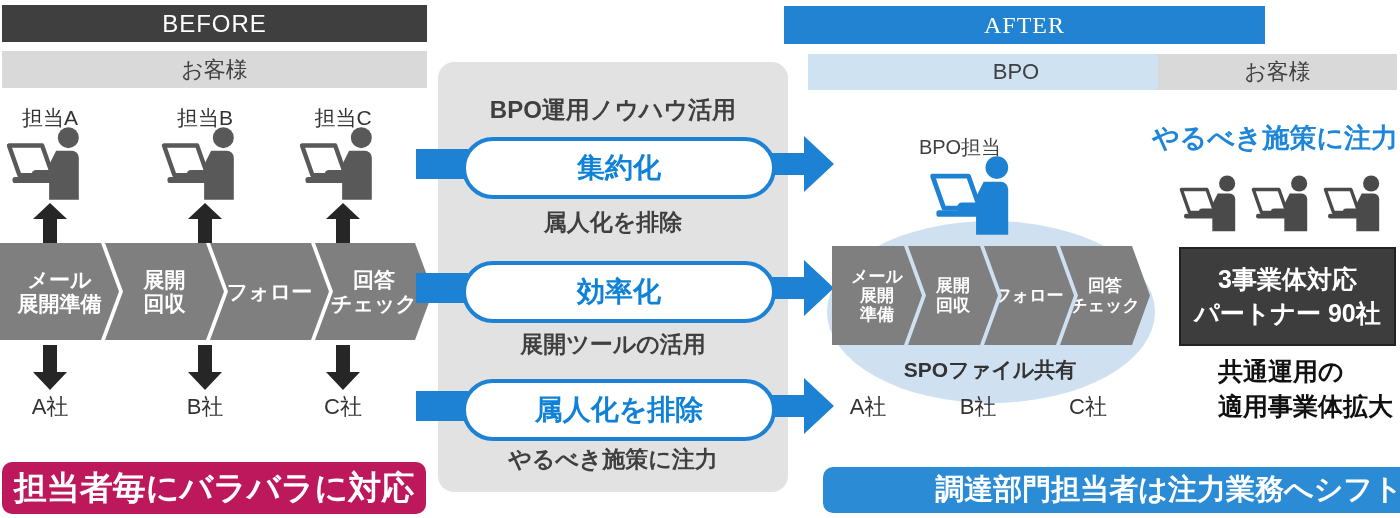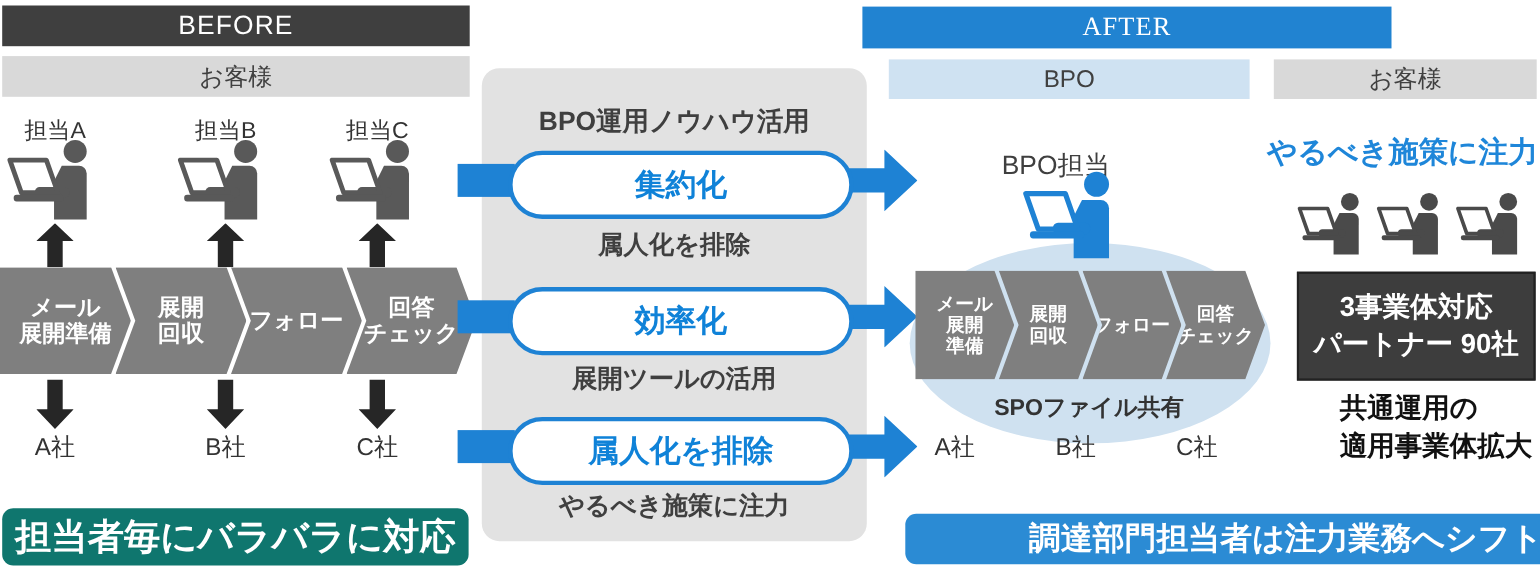--- a/index.html
+++ b/index.html
@@ -12,35 +12,35 @@
   .lane-gray{background:#d9d9d9;color:#404040;font-size:22px;}
   .lane-blue{background:#cfe2f2;color:#404040;font-size:22px;}
   .agent-label{color:#333;font-size:21px;text-align:center;}
   .company-label{color:#333;font-size:22px;text-align:center;}
   .chev{position:absolute;background:#7f7f7f;color:#fff;font-weight:bold;display:flex;
         flex-direction:column;align-items:center;justify-content:center;text-align:center;line-height:1.12;}
   .chev.first{clip-path:polygon(0 0,calc(100% - 18px) 0,100% 50%,calc(100% - 18px) 100%,0 100%);}
   .chev.mid{clip-path:polygon(0 0,calc(100% - 18px) 0,100% 50%,calc(100% - 18px) 100%,0 100%,18px 50%);}
   .chev-b{font-size:21px;}
   .chev-a{font-size:17px;}
-  .sum-dark{background:#0f766e;color:#fff;border-radius:10px;font-weight:bold;font-size:33px;
+  .sum-dark{background:#be185d;color:#fff;border-radius:10px;font-weight:bold;font-size:33px;
             display:flex;align-items:center;justify-content:center;}
   .sum-blue{background:#2b8bd4;color:#fff;border-radius:10px;font-weight:bold;font-size:29px;
             display:flex;align-items:center;justify-content:center;}
   .midbox{background:#e2e2e2;border-radius:16px;}
   .midtitle{color:#3f3f3f;font-weight:bold;font-size:24px;text-align:center;margin-top:16px;}
   .pill{background:#fff;border:4px solid #1e82d4;border-radius:34px;display:flex;align-items:center;
         justify-content:center;color:#0f82d8;font-weight:bold;font-size:28px;z-index:3;}
   .shaft{background:#1e82d4;z-index:2;}
   .mdesc{color:#3f3f3f;font-weight:bold;font-size:23px;text-align:center;}
   .person{display:block;}
   .person svg{width:100%;height:100%;}
   .ellipse{background:#cfe1f0;border-radius:50%;z-index:1;}
   .share-label{color:#333;font-weight:bold;font-size:21px;text-align:center;z-index:2;}
-  .operator-label{color:#3f3f3f;font-size:24px;text-align:center;}
+  .operator-label{color:#3f3f3f;font-size:20px;text-align:center;}
   .headline{color:#1e86d9;font-weight:bold;font-size:27px;text-align:center;}
   .pbox{background:#3d3d3d;border:2px solid #222;color:#fff;font-weight:bold;font-size:25px;
         display:flex;flex-direction:column;align-items:center;justify-content:center;line-height:1.35;text-align:center;}
   .note{color:#111;font-weight:bold;font-size:25px;line-height:1.4;}
   .note span{display:block;margin-left:36px;}
   .z2{z-index:2;}
 </style>
 </head>
 <body>
 
@@ -174,21 +174,21 @@
   <span class="abs z2" style="left:764px;top:378px;width:70px;height:56px;">
     <svg viewBox="0 0 70 56" width="70" height="56" fill="#1e82d4">
         <path d="M0 17 H40 V0 L70 28 L40 56 V39 H0 Z"></path>
       </svg>
   </span>
   <div class="abs mdesc" style="left:438px;top:444px;width:350px;">やるべき施策に注力</div>
 
   <div class="abs bar hdr-blue" style="left:784px;top:6px;width:481px;height:38px;font-family:Liberation Serif, serif;">
     <span>AFTER</span>
   </div>
-  <div class="abs bar lane-blue" style="left:808px;top:54px;width:328px;height:36px;">
+  <div class="abs bar lane-blue" style="left:808px;top:54px;width:328px;height:36px;padding-left:44px;">
     <span>BPO</span>
   </div>
   <div class="abs bar lane-gray" style="left:1158px;top:54px;width:239px;height:36px;">
     <span>お客様</span>
   </div>
 
   <div class="abs operator-label" style="left:900px;top:134px;width:120px;">BPO担当</div>
   <span class="abs person z2" style="left:925px;top:154px;width:104px;height:82px;color:#1e82d4;">
     <svg viewBox="0 0 110 84" fill="currentColor">
         <circle cx="76" cy="13" r="12"></circle>

